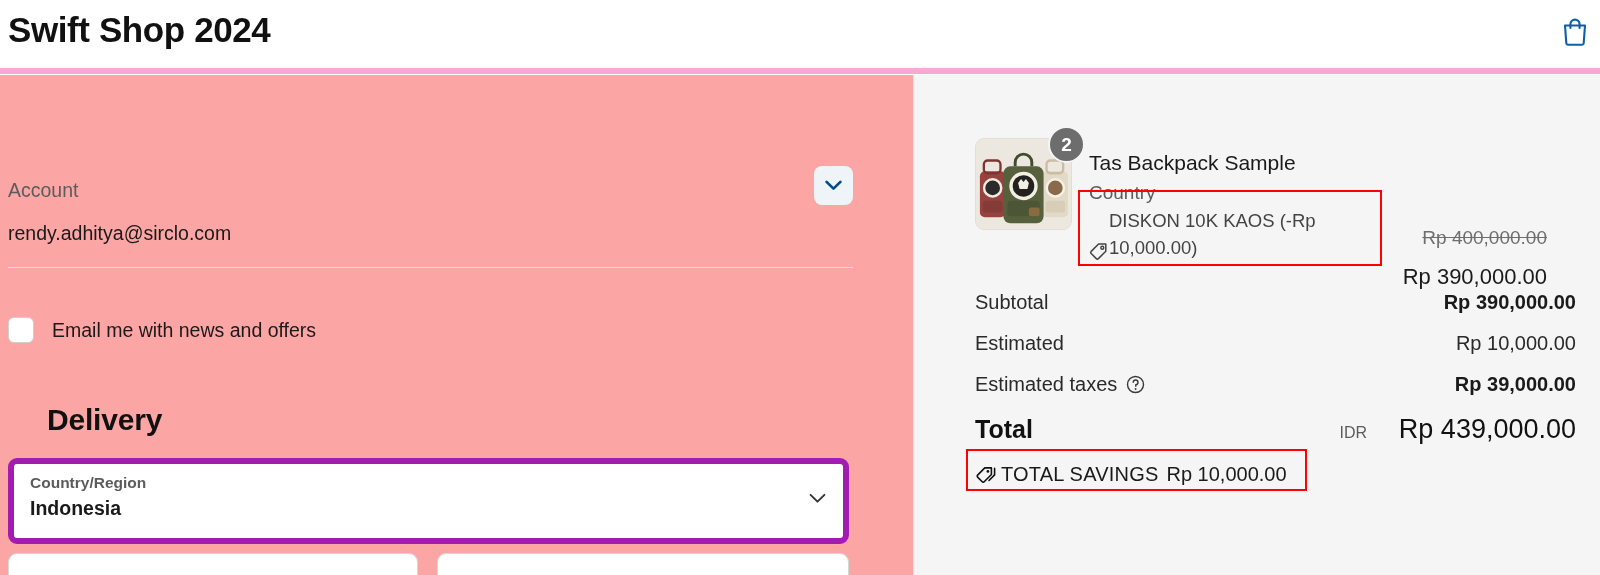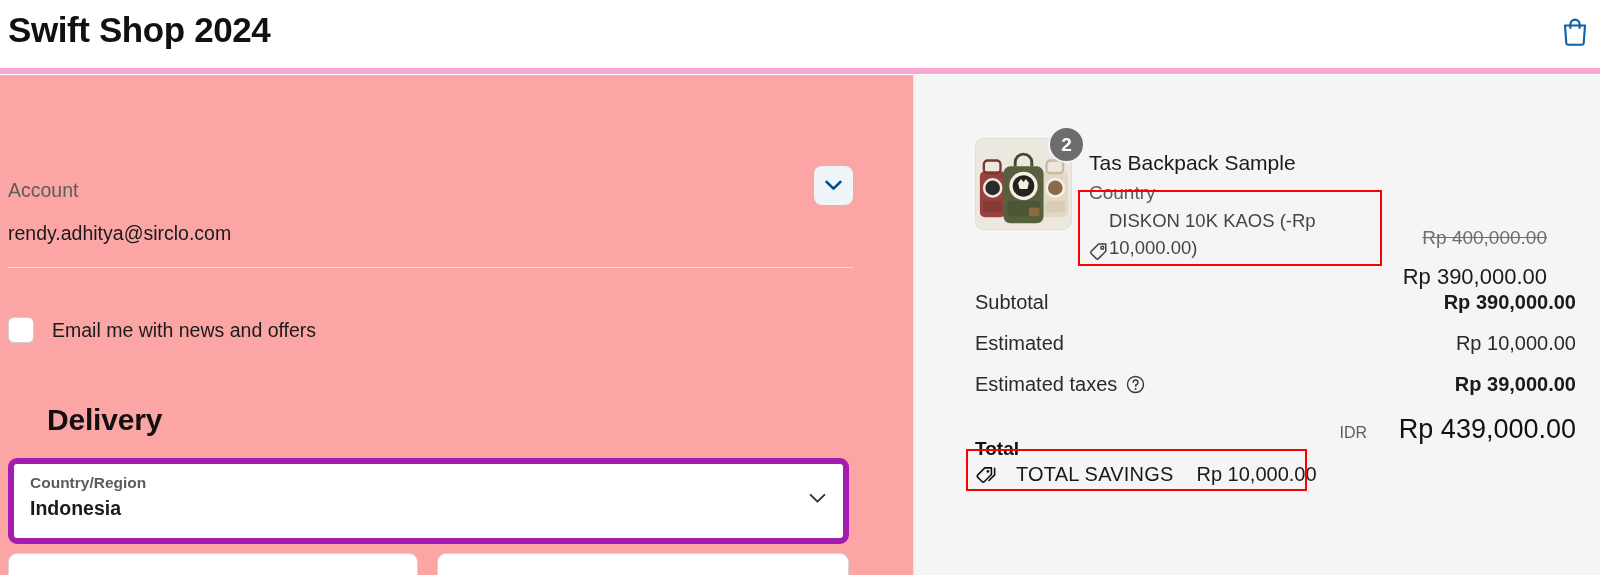--- a/index.html
+++ b/index.html
@@ -374,25 +374,24 @@
     position: absolute;
     left: 61px;
     top: 337px;
     width: 601px;
     height: 42px;
   }
   .grand-label {
     position: absolute;
     left: 0;
     top: 0;
-    font-size: 19px;
+    font-size: 25px;
     font-weight: 700;
     color: #111111;
     line-height: 34px;
-    margin-top: 20px;
   }
   .grand-currency {
     position: absolute;
     right: 209px;
     top: 10px;
     font-size: 16px;
     color: #5c5c5c;
     line-height: 22px;
   }
   .grand-value {
@@ -405,21 +404,21 @@
     line-height: 34px;
     white-space: nowrap;
   }
 
   .savings-row {
     position: absolute;
     left: 61px;
     top: 382px;
     display: flex;
     align-items: center;
-    gap: 16px;
+    gap: 1px;
     height: 34px;
   }
   .savings-icon { width: 25px; height: 25px; flex: 0 0 auto; }
   .savings-label {
     font-size: 20px;
     color: #1a1a1a;
     letter-spacing: 0.2px;
     line-height: 28px;
     white-space: nowrap;
   }

